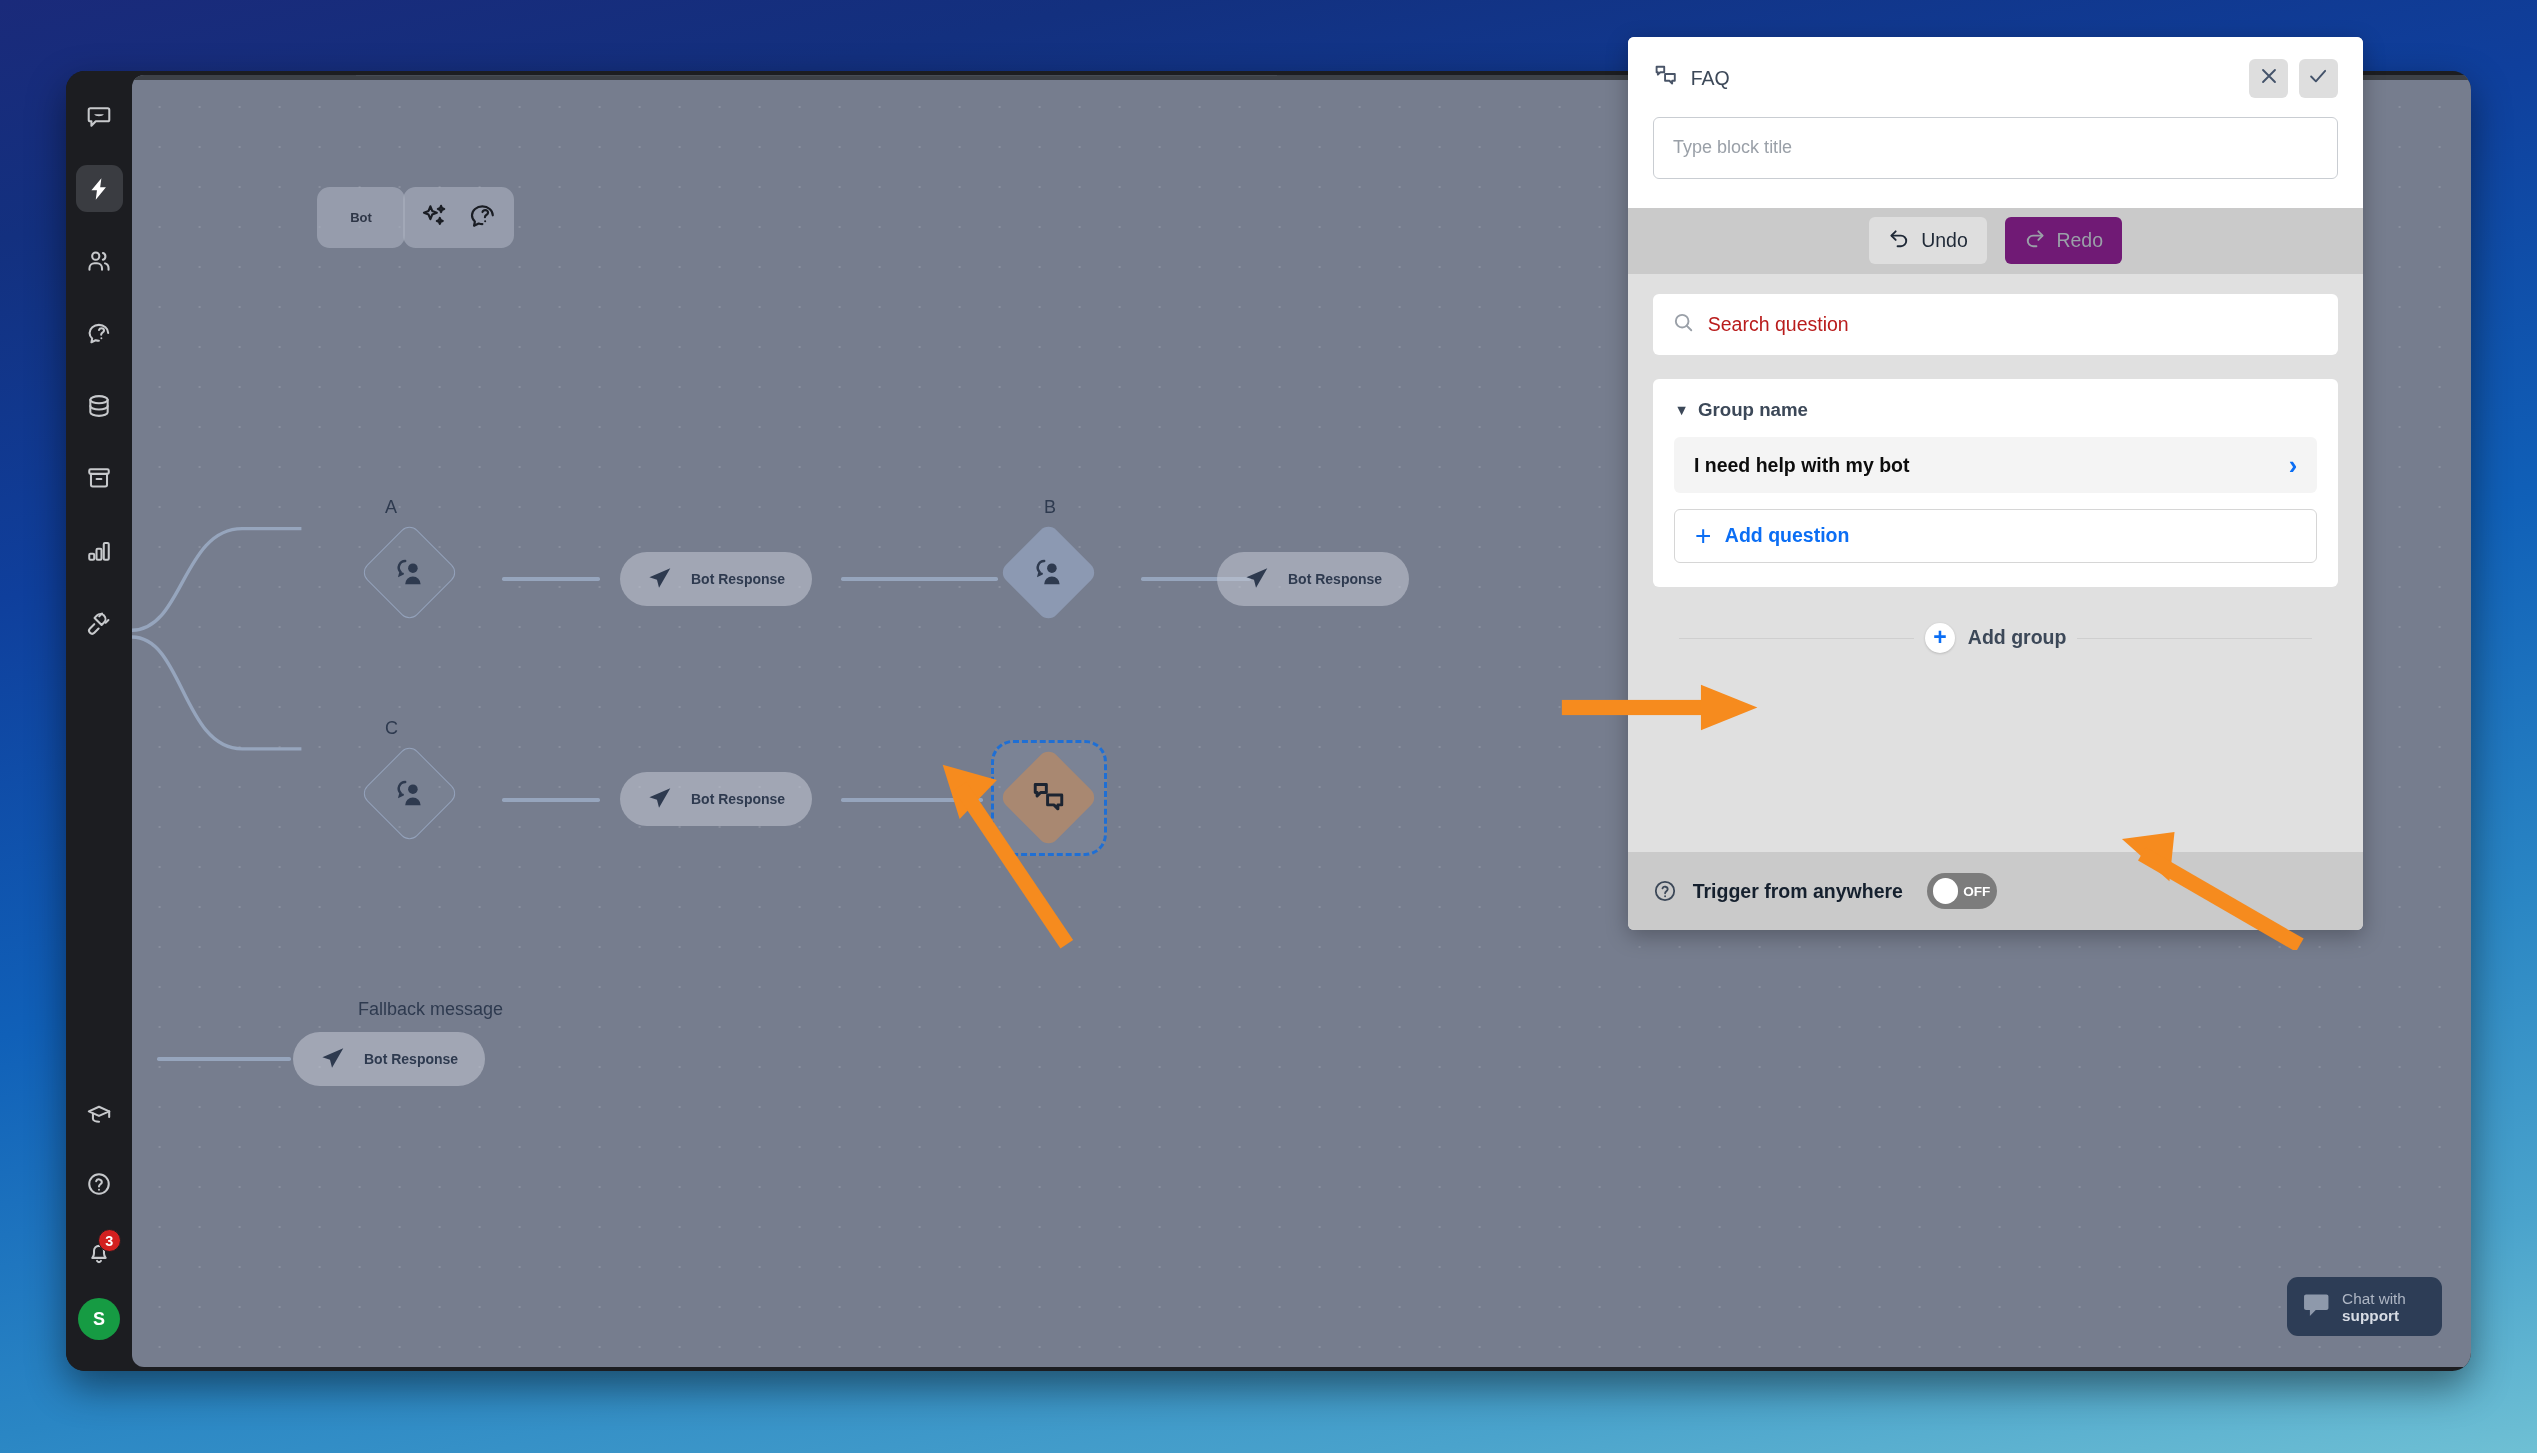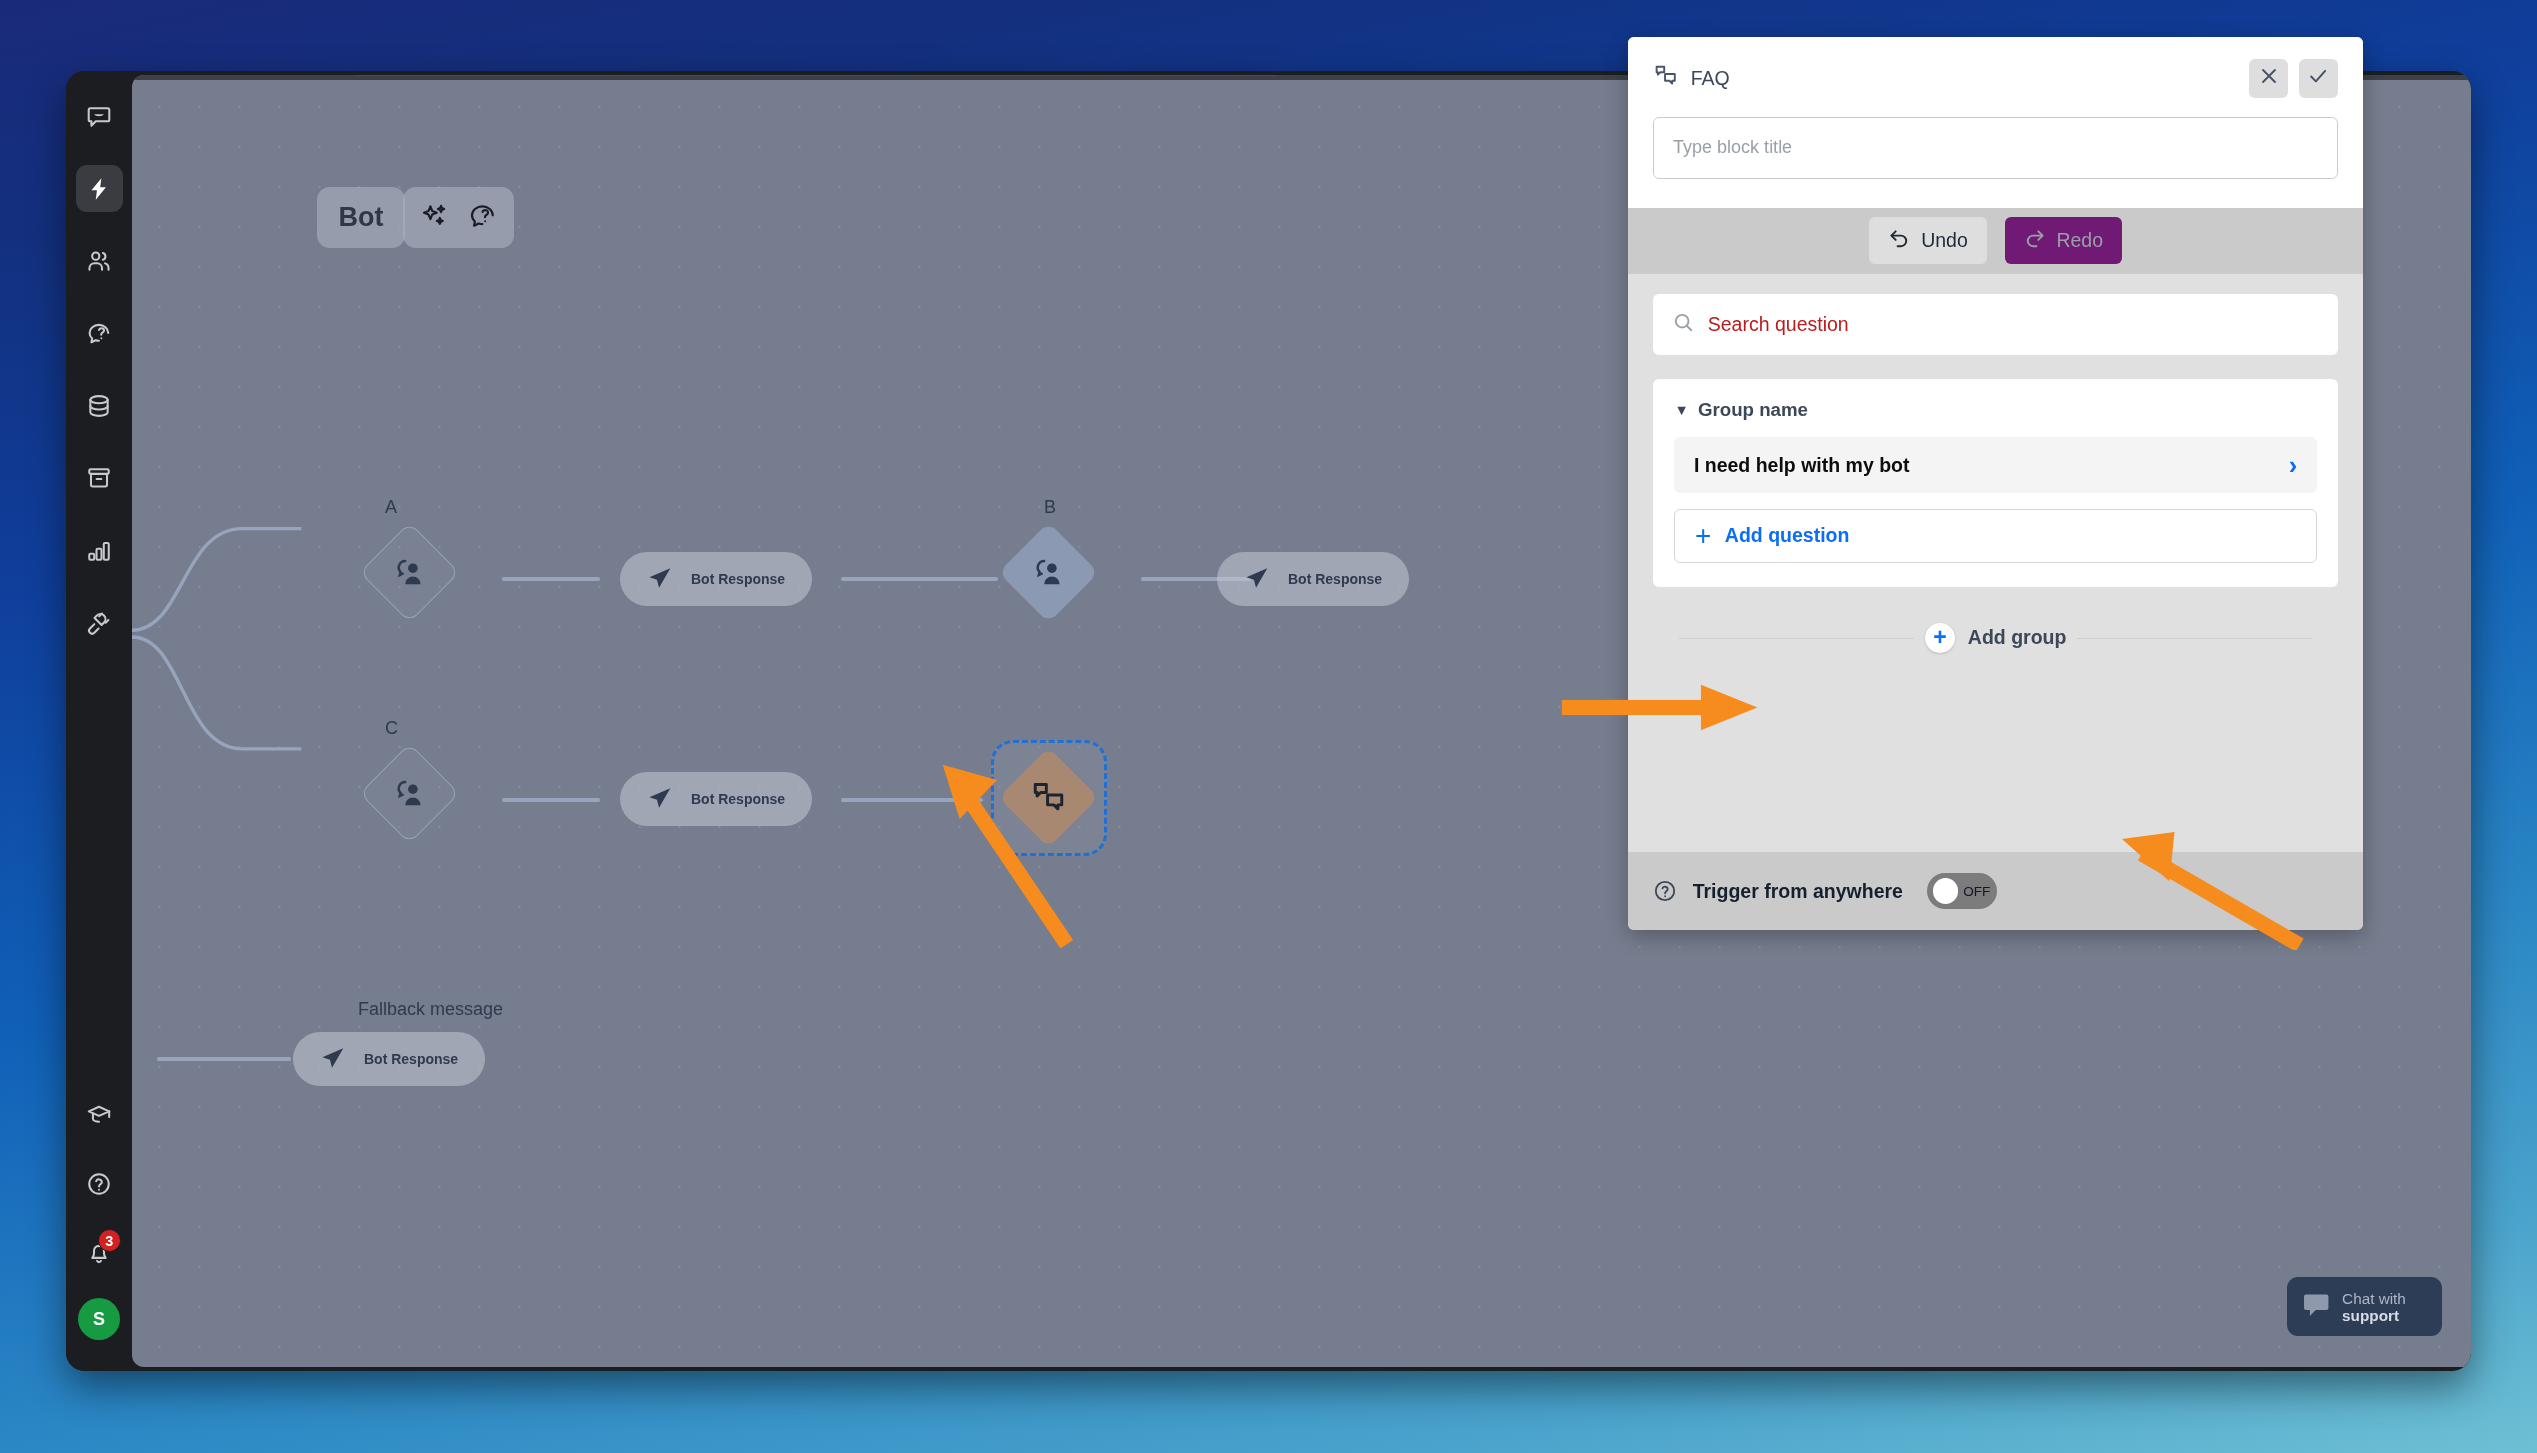--- a/index.html
+++ b/index.html
@@ -94,21 +94,21 @@
   }
 
   .chip {
     position: absolute;
     background: rgba(170,176,190,.62);
     border-radius: 12.7px;
     display: flex; align-items: center; justify-content: center;
     color: #2e3647;
     font-weight: bold;
   }
-  #bot-chip { left: 185px; top: 112px; width: 88px; height: 61px; font-size: 27px; }
+  #bot-chip { left: 185px; top: 112px; width: 88px; height: 61px; font-size: 13px; }
   #ai-chip { left: 271px; top: 112px; width: 111px; height: 61px; gap: 18.7px; }
   #ai-chip svg { width: 29px; height: 29px; }
 
   .node-label {
     position: absolute;
     color: #2e3a4f;
     font-size: 18px;
     font-weight: normal;
     white-space: nowrap;
   }
@@ -328,21 +328,21 @@
   #footer-label { font-size: 19.5px; font-weight: bold; color: #15202e; }
   #trigger-toggle {
     width: 70px; height: 36px;
     background: #7c7c7c;
     border-radius: 18.7px;
     display: flex; align-items: center;
     padding: 0 6px; gap: 5.1px;
     margin-left: 8.5px;
   }
   #toggle-knob { width: 25.4px; height: 25.4px; border-radius: 50%; background:#fff; flex:0 0 25.4px; }
-  #toggle-state { color: #0f172a; font-size: 13.6px; font-weight: normal; }
+  #toggle-state { color: #ffffff; font-size: 13.6px; font-weight: bold; }
 
   
   .arrow-svg { position: absolute; pointer-events: none; }
 </style>
 </head>
 <body>
 
 <div id="app-window">
 
   <nav id="sidebar">

